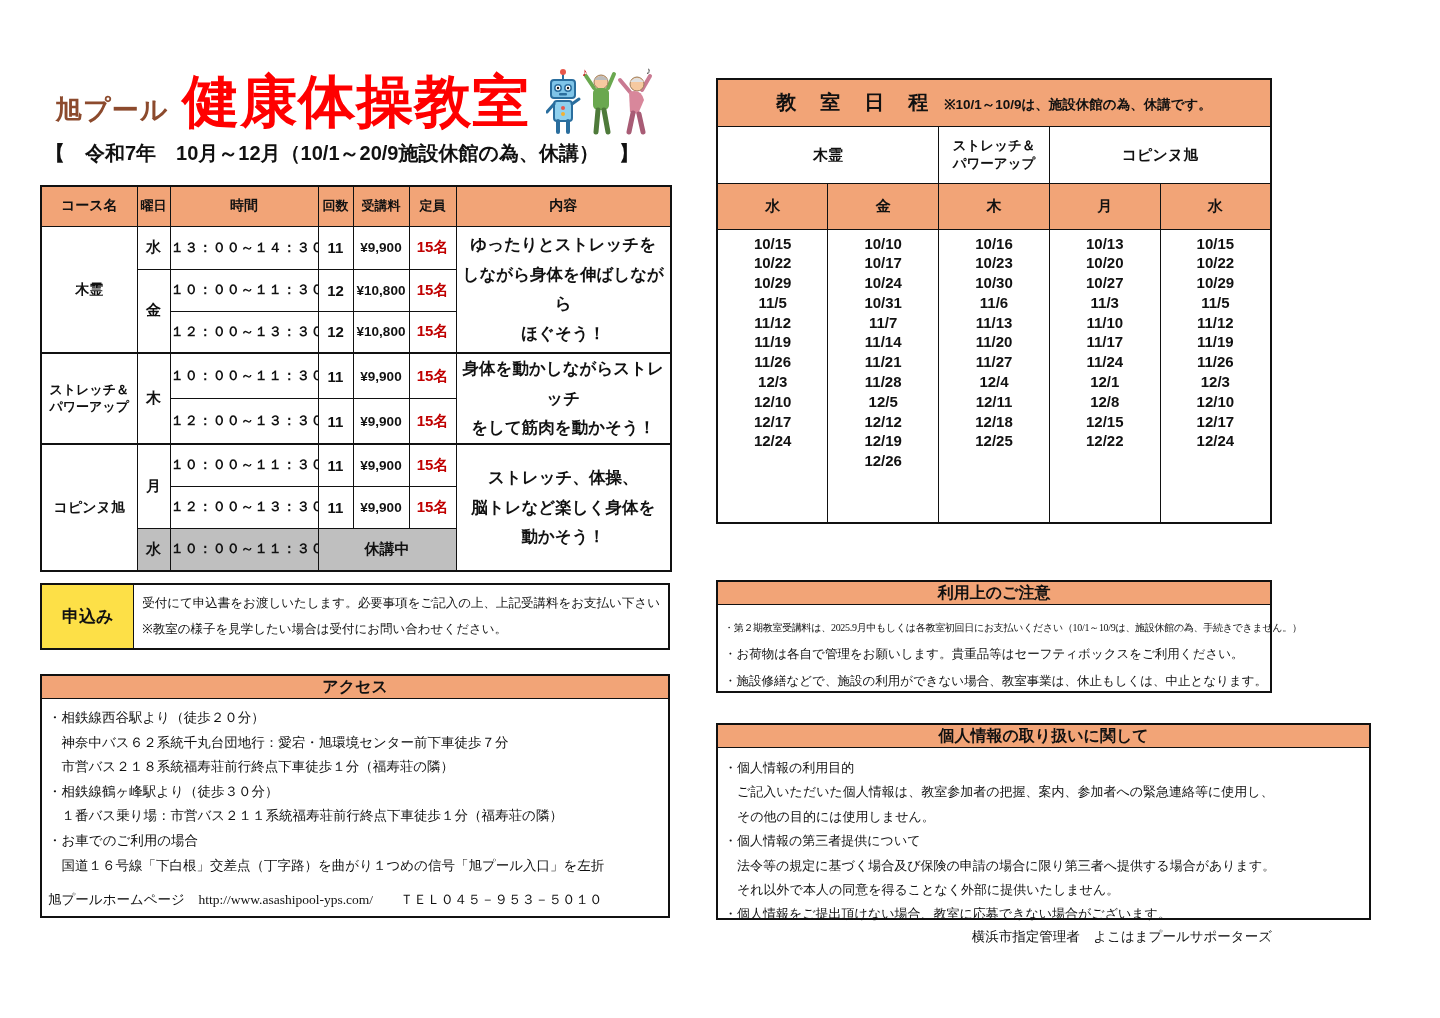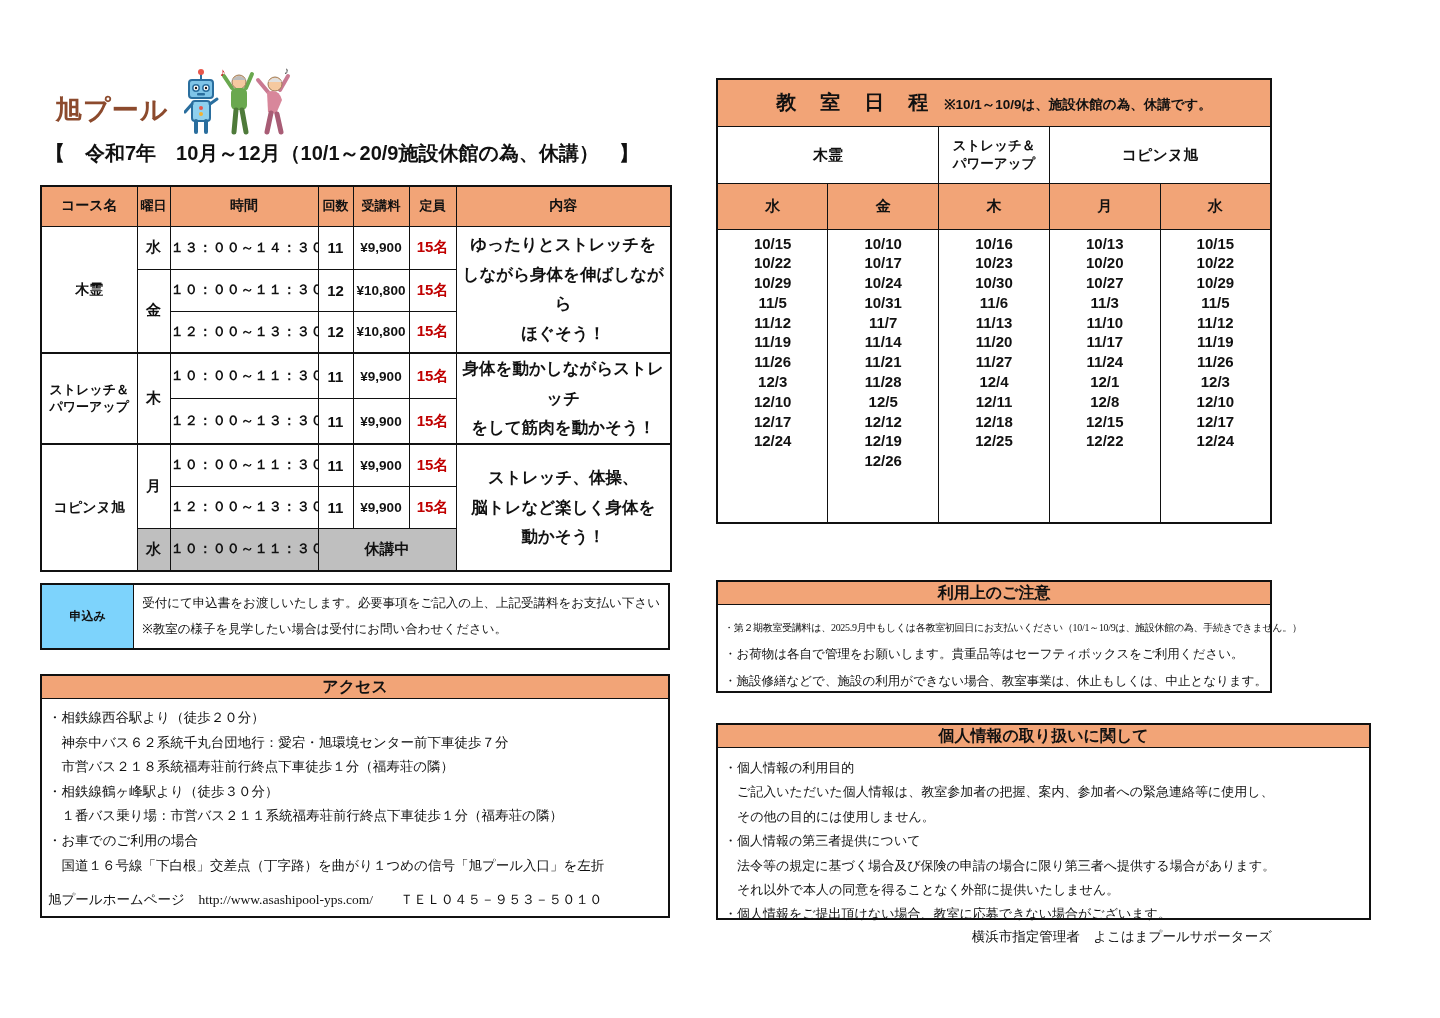--- a/index.html
+++ b/index.html
@@ -39,21 +39,21 @@
   .sch-title-cell { background:#F2A477; height:47px; }
   .sch-title { font-size:20px; font-weight:bold; letter-spacing:2px; }
   .sch-note { font-size:13.5px; font-weight:bold; margin-left:14px; }
   .sch-course td { height:57px; font-weight:bold; font-size:15px; white-space:pre-line; line-height:1.3; background:#fff; }
   .sch-course td.small { font-size:13.5px; }
   .sch-days td { height:46px; background:#F2A477; font-weight:bold; font-size:15px; }
   .sch-dates td { height:294px; vertical-align:top; font-weight:bold; font-size:15px; line-height:19.8px; white-space:pre-line; padding-top:4px; background:#fff; }
 
   
   .apply-box { position:absolute; left:40px; top:583px; width:630px; height:67px; border:2px solid #111; display:flex; }
-  .apply-label { width:95px; background:#7dd3fc; border-right:1.5px solid #111; display:flex; align-items:center; justify-content:center; font-size:12px; font-weight:bold; }
+  .apply-label { width:95px; background:#fde047; border-right:1.5px solid #111; display:flex; align-items:center; justify-content:center; font-size:17px; font-weight:bold; }
   .apply-text { flex:1; padding:5px 8px 0 8px; font-size:12.5px; line-height:26px; white-space:pre; }
 
   
   .access-box { position:absolute; left:40px; top:674px; width:630px; height:244px; border:2px solid #111; }
   .box-header { background:#F2A477; border-bottom:1.5px solid #111; height:23px; display:flex; align-items:center; justify-content:center; font-size:16px; font-weight:bold; }
   .access-body { padding:7px 8px 0 6px; font-size:13.5px; line-height:24.6px; white-space:pre; }
   .access-footer { position:absolute; left:6px; bottom:7px; font-size:13.5px; white-space:nowrap; }
 
   
   .notes-box { position:absolute; left:716px; top:580px; width:556px; height:113px; border:2px solid #111; }
@@ -66,20 +66,21 @@
   .privacy-body { padding:8px 6px 0 6px; font-size:13px; line-height:24.4px; white-space:pre; }
 
   
   .page-footer { position:absolute; top:928px; right:168px; font-size:13.5px; white-space:nowrap; }
 </style>
 </head>
 <body>
 
 <div class="title-block">
   <span class="brand">旭プール</span>
+  <span class="main-title">健康体操教室</span>
   <svg class="illustration" width="108" height="74" viewBox="0 0 108 74">
 
     <line x1="17" y1="8" x2="17" y2="14" stroke="#2A6E9E" stroke-width="2"></line>
     <circle cx="17" cy="6" r="3" fill="#E8574B"></circle>
     <rect x="5" y="14" width="24" height="18" rx="3" fill="#7FC4E8" stroke="#2A6E9E" stroke-width="2"></rect>
     <circle cx="12" cy="22" r="3.2" fill="#fff" stroke="#2A6E9E" stroke-width="1.5"></circle>
     <circle cx="22" cy="22" r="3.2" fill="#fff" stroke="#2A6E9E" stroke-width="1.5"></circle>
     <circle cx="12" cy="22" r="1.2" fill="#1a1a1a"></circle>
       <circle cx="22" cy="22" r="1.2" fill="#1a1a1a"></circle>
     <rect x="13" y="27" width="8" height="2.5" rx="1" fill="#2A6E9E"></rect>

